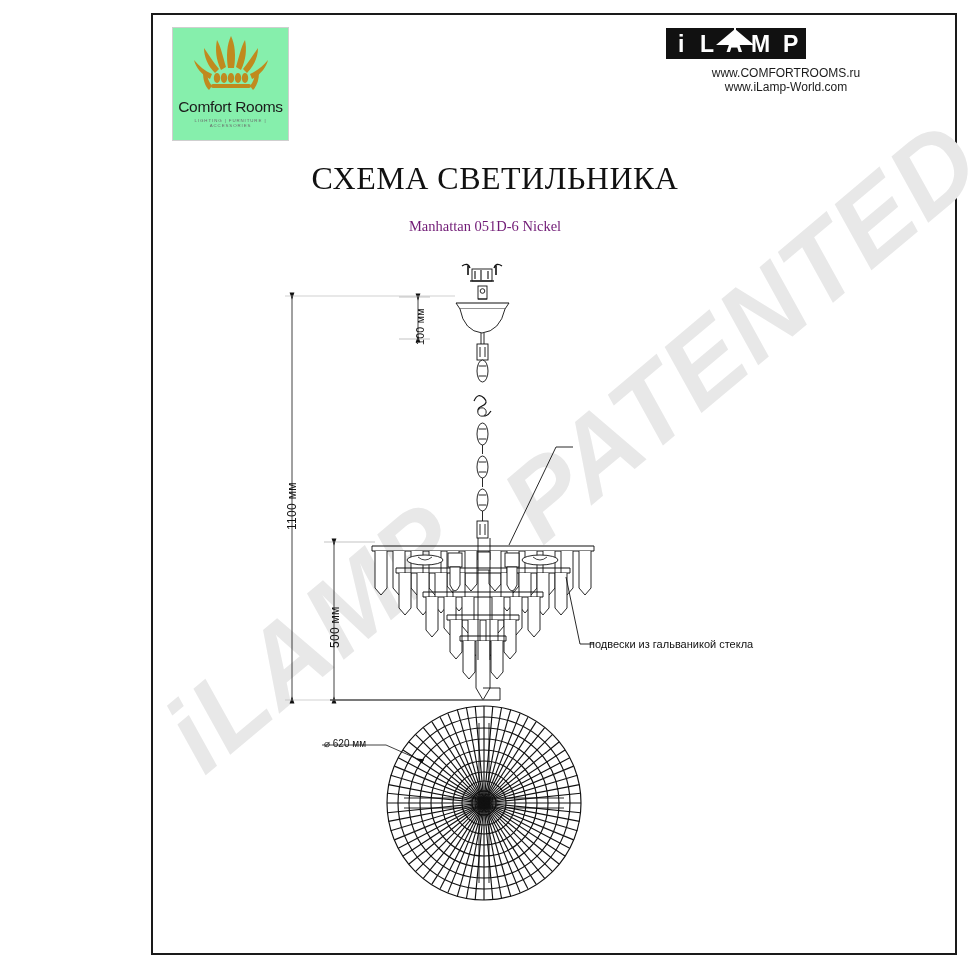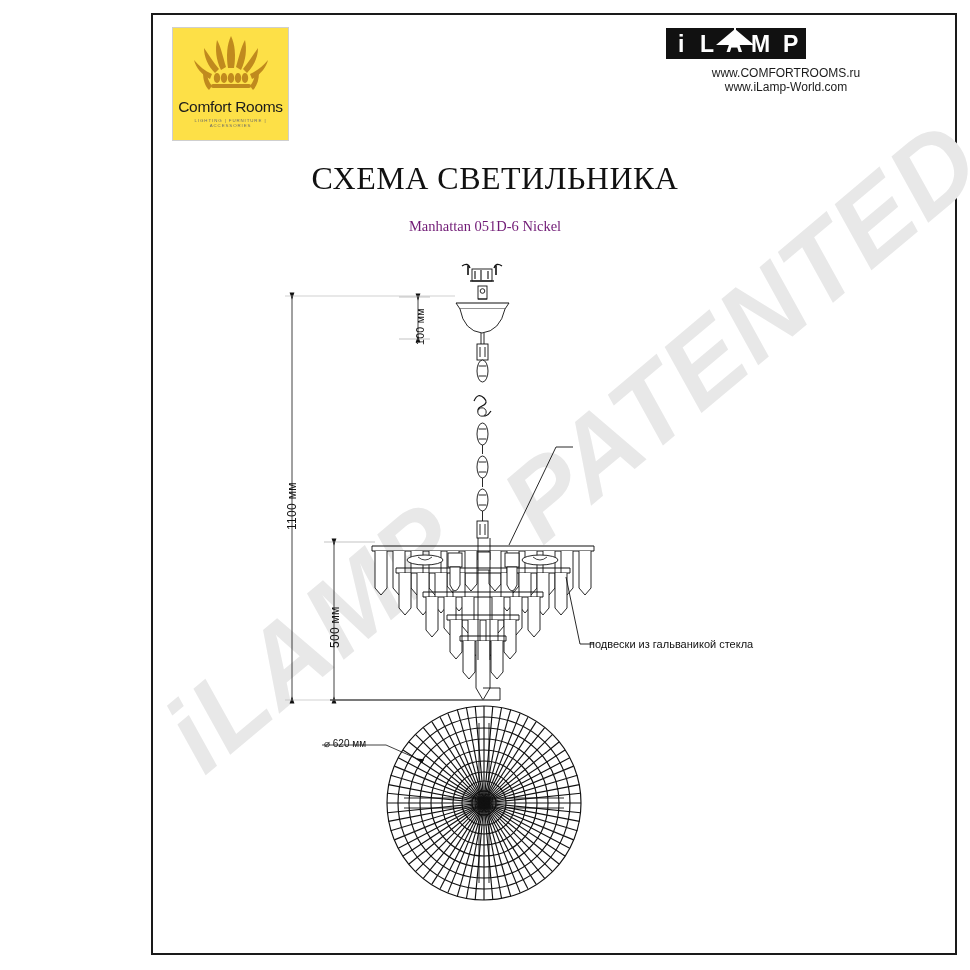--- a/index.html
+++ b/index.html
@@ -9,21 +9,21 @@
 
   .frame{position:absolute;left:151px;top:13px;width:806px;height:942px;border:2px solid #1a1a1a;box-sizing:border-box;}
 
   
   .watermark{position:absolute;left:0;top:0;width:970px;height:970px;pointer-events:none;overflow:hidden;z-index:3;}
   .wm-text{position:absolute;color:#e8e8e8;font-family:"Liberation Sans",sans-serif;font-weight:bold;font-style:italic;white-space:nowrap;letter-spacing:2px;}
   .wm-1{font-size:108px;left:140px;top:700px;transform:rotate(-40deg);transform-origin:left top;}
   .wm-2{font-size:108px;left:478px;top:470px;transform:rotate(-40deg);transform-origin:left top;}
 
   
-  .logo-box{position:absolute;left:172px;top:27px;width:115px;height:112px;border:1px solid #cfcfcf;background:#fde047;z-index:5;}
+  .logo-box{position:absolute;left:172px;top:27px;width:115px;height:112px;border:1px solid #cfcfcf;background:#86efac;z-index:5;}
   .crown{position:absolute;left:50%;top:6px;transform:translateX(-50%);}
   .logo-name{position:absolute;left:0;right:0;top:70px;text-align:center;font-family:"Liberation Sans",sans-serif;font-size:15.5px;color:#1b1b1b;letter-spacing:-0.3px;}
   .logo-sub{position:absolute;left:0;right:0;top:90px;text-align:center;font-family:"Liberation Sans",sans-serif;font-size:4.4px;color:#6a6a6a;letter-spacing:0.9px;}
 
   
   .ilamp-wrap{position:absolute;left:666px;top:28px;z-index:5;}
   .ilamp-bar{width:140px;height:31px;background:#111;position:relative;}
   .ilamp-bar .lt{position:absolute;top:50%;transform:translateY(-50%);color:#fff;font-family:"Liberation Sans",sans-serif;font-size:23px;font-weight:600;letter-spacing:0;}
   .site{position:absolute;left:706px;top:66px;width:160px;text-align:center;font-size:12px;color:#1b1b1b;line-height:14px;z-index:5;}
 

